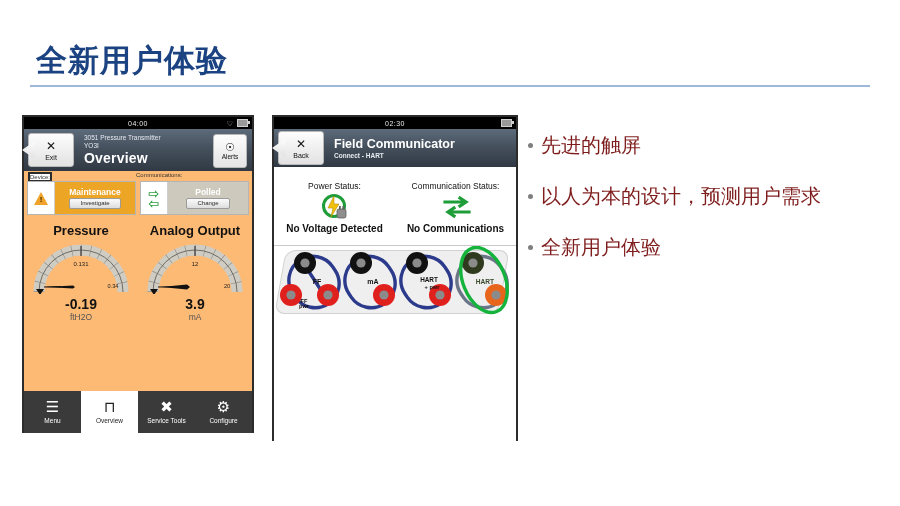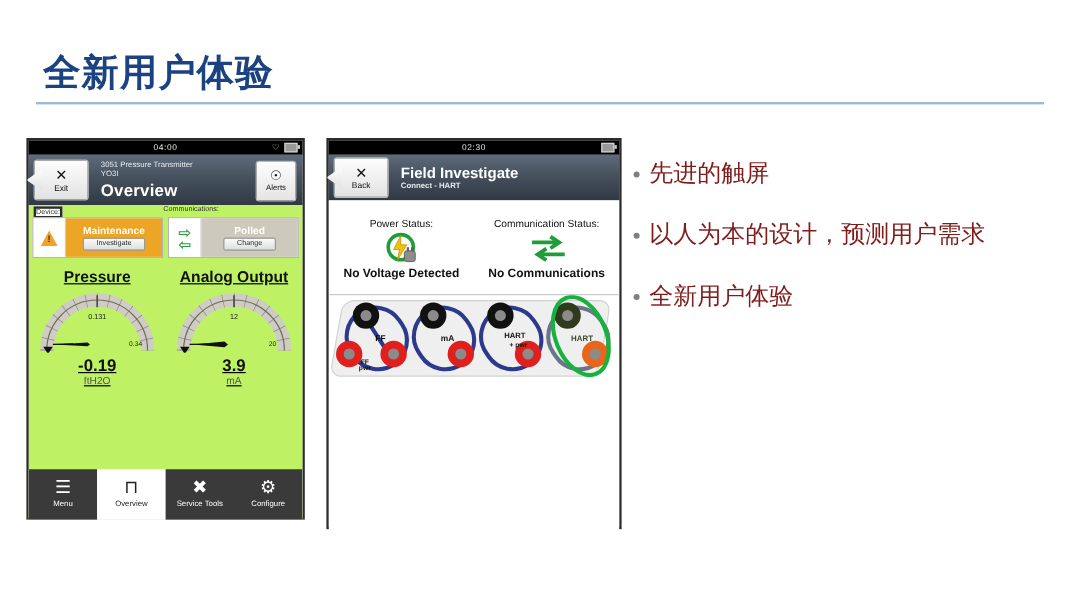--- a/index.html
+++ b/index.html
@@ -74,21 +74,21 @@
     position:absolute;right:5px;top:5px;width:32px;height:32px;
     background:linear-gradient(180deg,#fdfdfd 0%,#e4e4e4 100%);
     border:1px solid #b9b9b9;border-radius:3px;
     display:flex;flex-direction:column;align-items:center;justify-content:center;
     color:#111;line-height:1;
   }
   .alertsbtn .g{font-size:11px;}
   .alertsbtn .t{font-size:6.5px;margin-top:1px;}
 
   
-  .d1body{position:relative;height:262px;background:#bef264;}
+  .d1body{position:relative;height:262px;background:#fdba74;}
   .lbl-row{position:absolute;top:1px;left:0;width:100%;height:9px;}
   .lbl{position:absolute;font-size:6px;color:#333;}
   .lbl.device{left:4px;}
   .lbl.comms{left:112px;}
 
   .statuscards{position:absolute;top:10px;left:3px;right:3px;height:34px;display:flex;}
   .card{
     border:1px solid #b5b5b5;display:flex;align-items:stretch;box-sizing:border-box;
     background:#f4f4f4;
   }
@@ -111,21 +111,21 @@
     border-bottom:13px solid #f0a32a;position:relative;
   }
   .warn-tri:after{
     content:"!";position:absolute;left:-2px;top:3px;width:4px;text-align:center;
     font-size:8px;font-weight:bold;color:#3a2a00;
   }
   .comm-arrows{display:flex;flex-direction:column;gap:1px;color:#2e9b3f;font-size:13px;line-height:9px;font-weight:bold;}
 
   
   .gauges{position:absolute;top:52px;left:0;width:100%;display:flex;}
-  .gcol{flex:1;display:flex;flex-direction:column;align-items:center;text-decoration:underline;}
+  .gcol{flex:1;display:flex;flex-direction:column;align-items:center;}
   .gtitle{font-size:13px;font-weight:bold;color:#111;margin-bottom:4px;}
   .gwrap{position:relative;width:96px;height:52px;}
   .gval{font-size:14px;font-weight:bold;color:#111;margin-top:2px;}
   .gunit{font-size:8.5px;color:#555;margin-top:0px;}
 
   .more{
     position:absolute;right:8px;top:222px;display:flex;align-items:center;gap:4px;
   }
   .more-t{font-size:12px;font-weight:bold;color:#111;}
   .more-c{
@@ -315,21 +315,21 @@
         <span class="sb-batt"></span>
       </span>
     </div>
 
     <div class="titlebar tb2">
       <div class="navbtn">
         <span class="g">✕</span>
         <span class="t">Back</span>
       </div>
       <div class="tb-text">
-        <div class="tb-main-sm">Field Investigate</div>
+        <div class="tb-main-sm">Field Communicator</div>
         <div class="tb-sub2">Connect - HART</div>
       </div>
     </div>
 
     <div class="d2body">
 
       <div class="statusgrid">
         <div class="scol">
           <div class="scol-h">Power Status:</div>
           <div class="pwr-ico">

